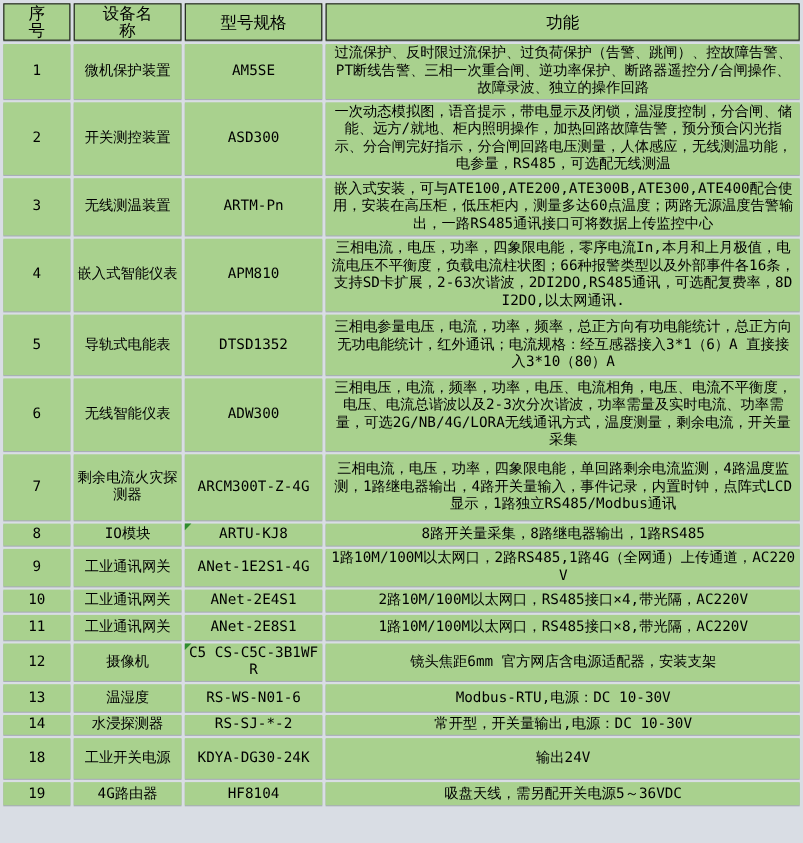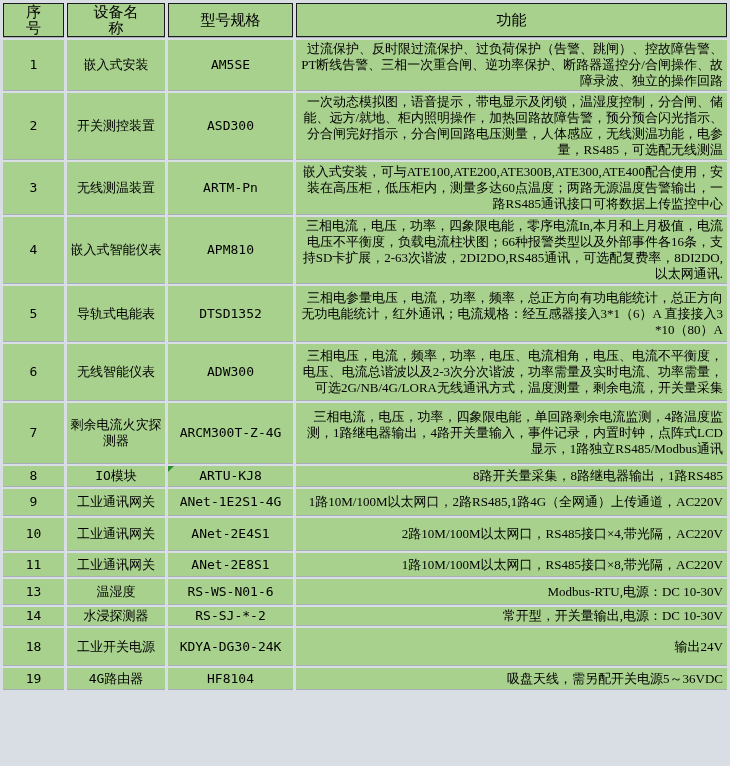--- a/index.html
+++ b/index.html
@@ -29,36 +29,35 @@
     word-break:break-all;
     box-shadow:0 1px 0 rgba(120,128,138,.5);
   }
   th{
     font-weight:normal;
     font-size:15px;
     border:1px solid #1c1c1c;
     padding:0 19px;
   }
   td.c-func{
-    text-align:right;
+    text-align:center;
     padding-left:5px;
     padding-right:4px;
-    font-family:Liberation Serif, serif;
   }
   td.c-model{position:relative;margin-top:37px;}
   .tri{
     position:absolute;top:0;left:0;width:0;height:0;
     border-top:6px solid #2e8b2e;
     border-right:6px solid transparent;
   }
   
   tr.hH{height:23px}
   tr.r1{height:48px}  tr.r2{height:65px}  tr.r3{height:52px}  tr.r4{height:65px}
   tr.r5{height:55px}  tr.r6{height:56px}  tr.r7{height:60px}  tr.r8{height:20px}
-  tr.r9{height:26px}  tr.r10{height:32px} tr.r11{height:23px} tr.r12{height:34px}
+  tr.r9{height:26px}  tr.r10{height:20px} tr.r11{height:23px} tr.r12{height:34px}
   tr.r13{height:25px} tr.r14{height:15px} tr.r15{height:19px} tr.r16{height:24px}
   tr.r17{height:19px} tr.r18{height:37px} tr.r19{height:21px}
 </style>
 </head>
 <body>
 
 <table class="equip">
   <colgroup>
       <col class="c1">
       <col class="c2">
@@ -68,21 +67,21 @@
   <tbody>
       <tr class="hH">
     <th>序号</th>
     <th>设备名称</th>
     <th>型号规格</th>
     <th>功能</th>
   </tr>
 
   <tr class="r1">
     <td class="c-no">1</td>
-    <td class="c-name">嵌入式安装</td>
+    <td class="c-name">微机保护装置</td>
     <td class="c-model">AM5SE</td>
     <td class="c-func">过流保护、反时限过流保护、过负荷保护（告警、跳闸）、控故障告警、PT断线告警、三相一次重合闸、逆功率保护、断路器遥控分/合闸操作、故障录波、独立的操作回路</td>
   </tr>
   <tr class="r2">
     <td class="c-no">2</td>
     <td class="c-name">开关测控装置</td>
     <td class="c-model">ASD300</td>
     <td class="c-func">一次动态模拟图，语音提示，带电显示及闭锁，温湿度控制，分合闸、储能、远方/就地、柜内照明操作，加热回路故障告警，预分预合闪光指示、分合闸完好指示，分合闸回路电压测量，人体感应，无线测温功能，电参量，RS485，可选配无线测温</td>
   </tr>
   <tr class="r3">
@@ -132,20 +131,26 @@
     <td class="c-name">工业通讯网关</td>
     <td class="c-model">ANet-2E4S1</td>
     <td class="c-func">2路10M/100M以太网口，RS485接口×4,带光隔，AC220V</td>
   </tr>
   <tr class="r11">
     <td class="c-no">11</td>
     <td class="c-name">工业通讯网关</td>
     <td class="c-model">ANet-2E8S1</td>
     <td class="c-func">1路10M/100M以太网口，RS485接口×8,带光隔，AC220V</td>
   </tr>
+  <tr class="r12">
+    <td class="c-no">12</td>
+    <td class="c-name">摄像机</td>
+    <td class="c-model"><span class="tri"></span><span>C5 CS-C5C-3B1WFR</span></td>
+    <td class="c-func">镜头焦距6mm  官方网店含电源适配器，安装支架</td>
+  </tr>
   <tr class="r13">
     <td class="c-no">13</td>
     <td class="c-name">温湿度</td>
     <td class="c-model">RS-WS-N01-6</td>
     <td class="c-func">Modbus-RTU,电源：DC 10-30V</td>
   </tr>
   <tr class="r14">
     <td class="c-no">14</td>
     <td class="c-name">水浸探测器</td>
     <td class="c-model">RS-SJ-*-2</td>

